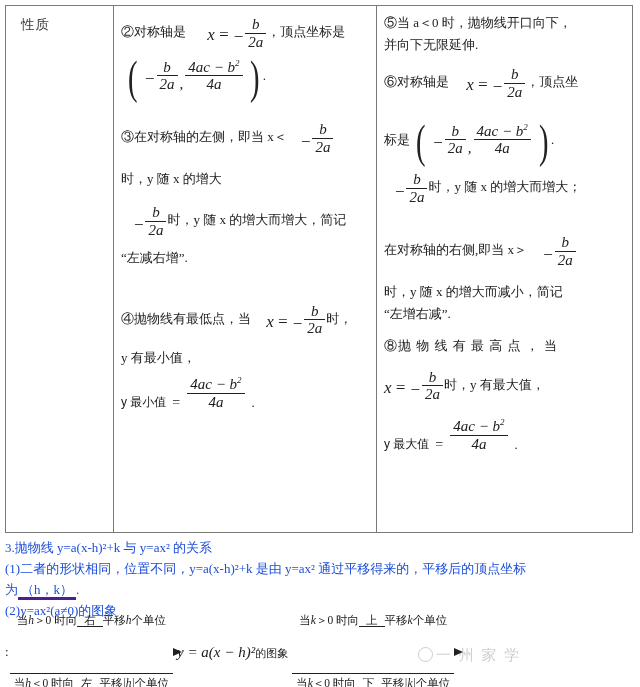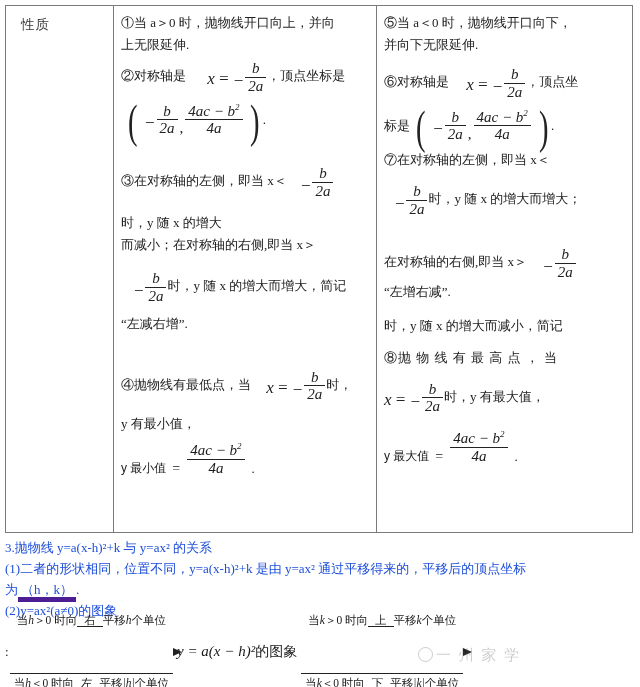--- a/index.html
+++ b/index.html
@@ -91,21 +91,21 @@
   .ysub{font-family:"Liberation Sans","DejaVu Sans",sans-serif;font-size:12px;}
 
   
   .below{
     position:absolute;left:5px;top:538px;width:632px;
   }
   .bline{
     font-size:13px;line-height:20px;color:#1d4ed8;margin:0 0 1px 0;
     white-space:nowrap;
   }
-  .uline{border-bottom:5px solid #4c1d95;padding:0 3px;}
+  .uline{border-bottom:3px solid #4c1d95;padding:0 3px;}
 
   
   .shiftrow{
     position:absolute;top:620px;left:5px;width:632px;height:64px;
     display:flex;align-items:center;
   }
   .rule{
     display:inline-block;
     text-align:center;
     font-size:11.5px;
@@ -123,21 +123,21 @@
     border-left:9px solid #222;
   }
   .u2{border-bottom:1.4px solid #222;padding:0 7px;}
   .it{font-style:italic;font-family:"Liberation Serif","DejaVu Serif",serif;}
   .graphexp{
     font-size:15px;font-style:italic;
     font-family:"Liberation Serif","DejaVu Serif",serif;
     padding:0 4px;
     white-space:nowrap;
   }
-  .graphexp .cjkn{font-style:normal;font-size:14px;}
+  .graphexp .cjkn{font-style:normal;font-size:11px;}
 
   
   .wm{
     position:absolute;left:418px;top:646px;
     font-size:15px;color:rgba(90,90,90,.30);
     letter-spacing:2px;
     font-family:"Liberation Serif","DejaVu Serif",serif;
     pointer-events:none;
     white-space:nowrap;
   }
@@ -153,26 +153,20 @@
 <div class="page">
 
   <div class="prop-table">
 
     <div class="col col-label">
       <div class="label-txt">性质</div>
     </div>
 
     <div class="col col-a">
 
-      <div class="blk">
-        <div class="pline">
-          <span>①</span><span>当 a＞0 时，抛物线开口向上，并向</span>
-        </div>
-        <div class="pline">上无限延伸.</div>
-      </div>
 
       <div class="blk">
         <div class="pline" style="margin-top:4px;">
           <span>②</span><span>对称轴是</span>
           <span class="math" style="margin-left:18px;">
             <span class="eq">x</span>
             <span class="eq">=</span>
             <span class="neg">−</span><span class="frac"><span class="num">b</span><span class="den">2a</span></span>
           </span><span>，顶点坐标是</span>
         </div>
@@ -186,21 +180,20 @@
       </div>
 
       <div class="blk">
         <div class="pline" style="margin-top:26px;">
           <span>③</span><span>在对称轴的左侧，即当 x＜</span>
           <span class="math" style="margin-left:10px;">
             <span class="neg">−</span><span class="frac"><span class="num">b</span><span class="den">2a</span></span>
           </span>
         </div>
         <div class="pline" style="margin-top:12px;">时，y 随 x 的增大</div>
-        <div class="pline">而减小；在对称轴的右侧,即当 x＞</div>
         <div class="pline" style="margin-top:14px;">
           <span class="math" style="margin-left:12px;">
             <span class="neg">−</span><span class="frac"><span class="num">b</span><span class="den">2a</span></span>
           </span><span>时，y 随 x 的增大而增大，简记</span>
         </div>
         <div class="pline" style="margin-top:8px;">“左减右增”.</div>
       </div>
 
       <div class="blk">
         <div class="pline" style="margin-top:34px;">
@@ -235,47 +228,44 @@
 
       <div class="blk">
         <div class="pline" style="margin-top:10px;">
           <span>⑥</span><span>对称轴是</span>
           <span class="math" style="margin-left:14px;">
             <span class="eq">x</span>
             <span class="eq">=</span>
             <span class="neg">−</span><span class="frac"><span class="num">b</span><span class="den">2a</span></span>
           </span><span>，顶点坐</span>
         </div>
-        <div class="pline" style="margin-top:7px;">
+        <div class="pline" style="margin-top:21px;">
           <span>标是</span>
           <span class="pair">
             <span class="paren">(</span>
             <span class="neg">−</span><span class="frac"><span class="num">b</span><span class="den">2a</span></span><span class="comma">,</span><span class="frac"><span class="num"><span>4ac − b</span><sup class="sq">2</sup></span><span class="den">4a</span></span>
             <span class="paren">)</span>
           </span><span style="font-size:13px;">.</span>
         </div>
       </div>
 
       <div class="blk">
-        <div class="pline" style="margin-top:4px;">
-          <span>⑦</span><span>在对称轴的左侧，即当 x＜</span>
-        </div>
         <div class="pline" style="margin-top:12px;">
           <span class="math" style="margin-left:10px;">
             <span class="neg">−</span><span class="frac"><span class="num">b</span><span class="den">2a</span></span>
           </span><span>时，y 随 x 的增大而增大；</span>
         </div>
         <div class="pline" style="margin-top:28px;">
           <span>在对称轴的右侧,即当 x＞</span>
           <span class="math" style="margin-left:12px;">
             <span class="neg">−</span><span class="frac"><span class="num">b</span><span class="den">2a</span></span>
           </span>
         </div>
+        <div class="pline" style="margin-top:12px;">时，y 随 x 的增大而减小，简记</div>
         <div class="pline">“左增右减”.</div>
-        <div class="pline" style="margin-top:12px;">时，y 随 x 的增大而减小，简记</div>
       </div>
 
       <div class="blk">
         <div class="pline" style="margin-top:10px;letter-spacing:1px;">
           <span>⑧</span><span>抛 物 线 有 最 高 点 ， 当</span>
         </div>
         <div class="pline" style="margin-top:12px;">
           <span class="math">
             <span class="eq">x</span>
             <span class="eq">=</span>

